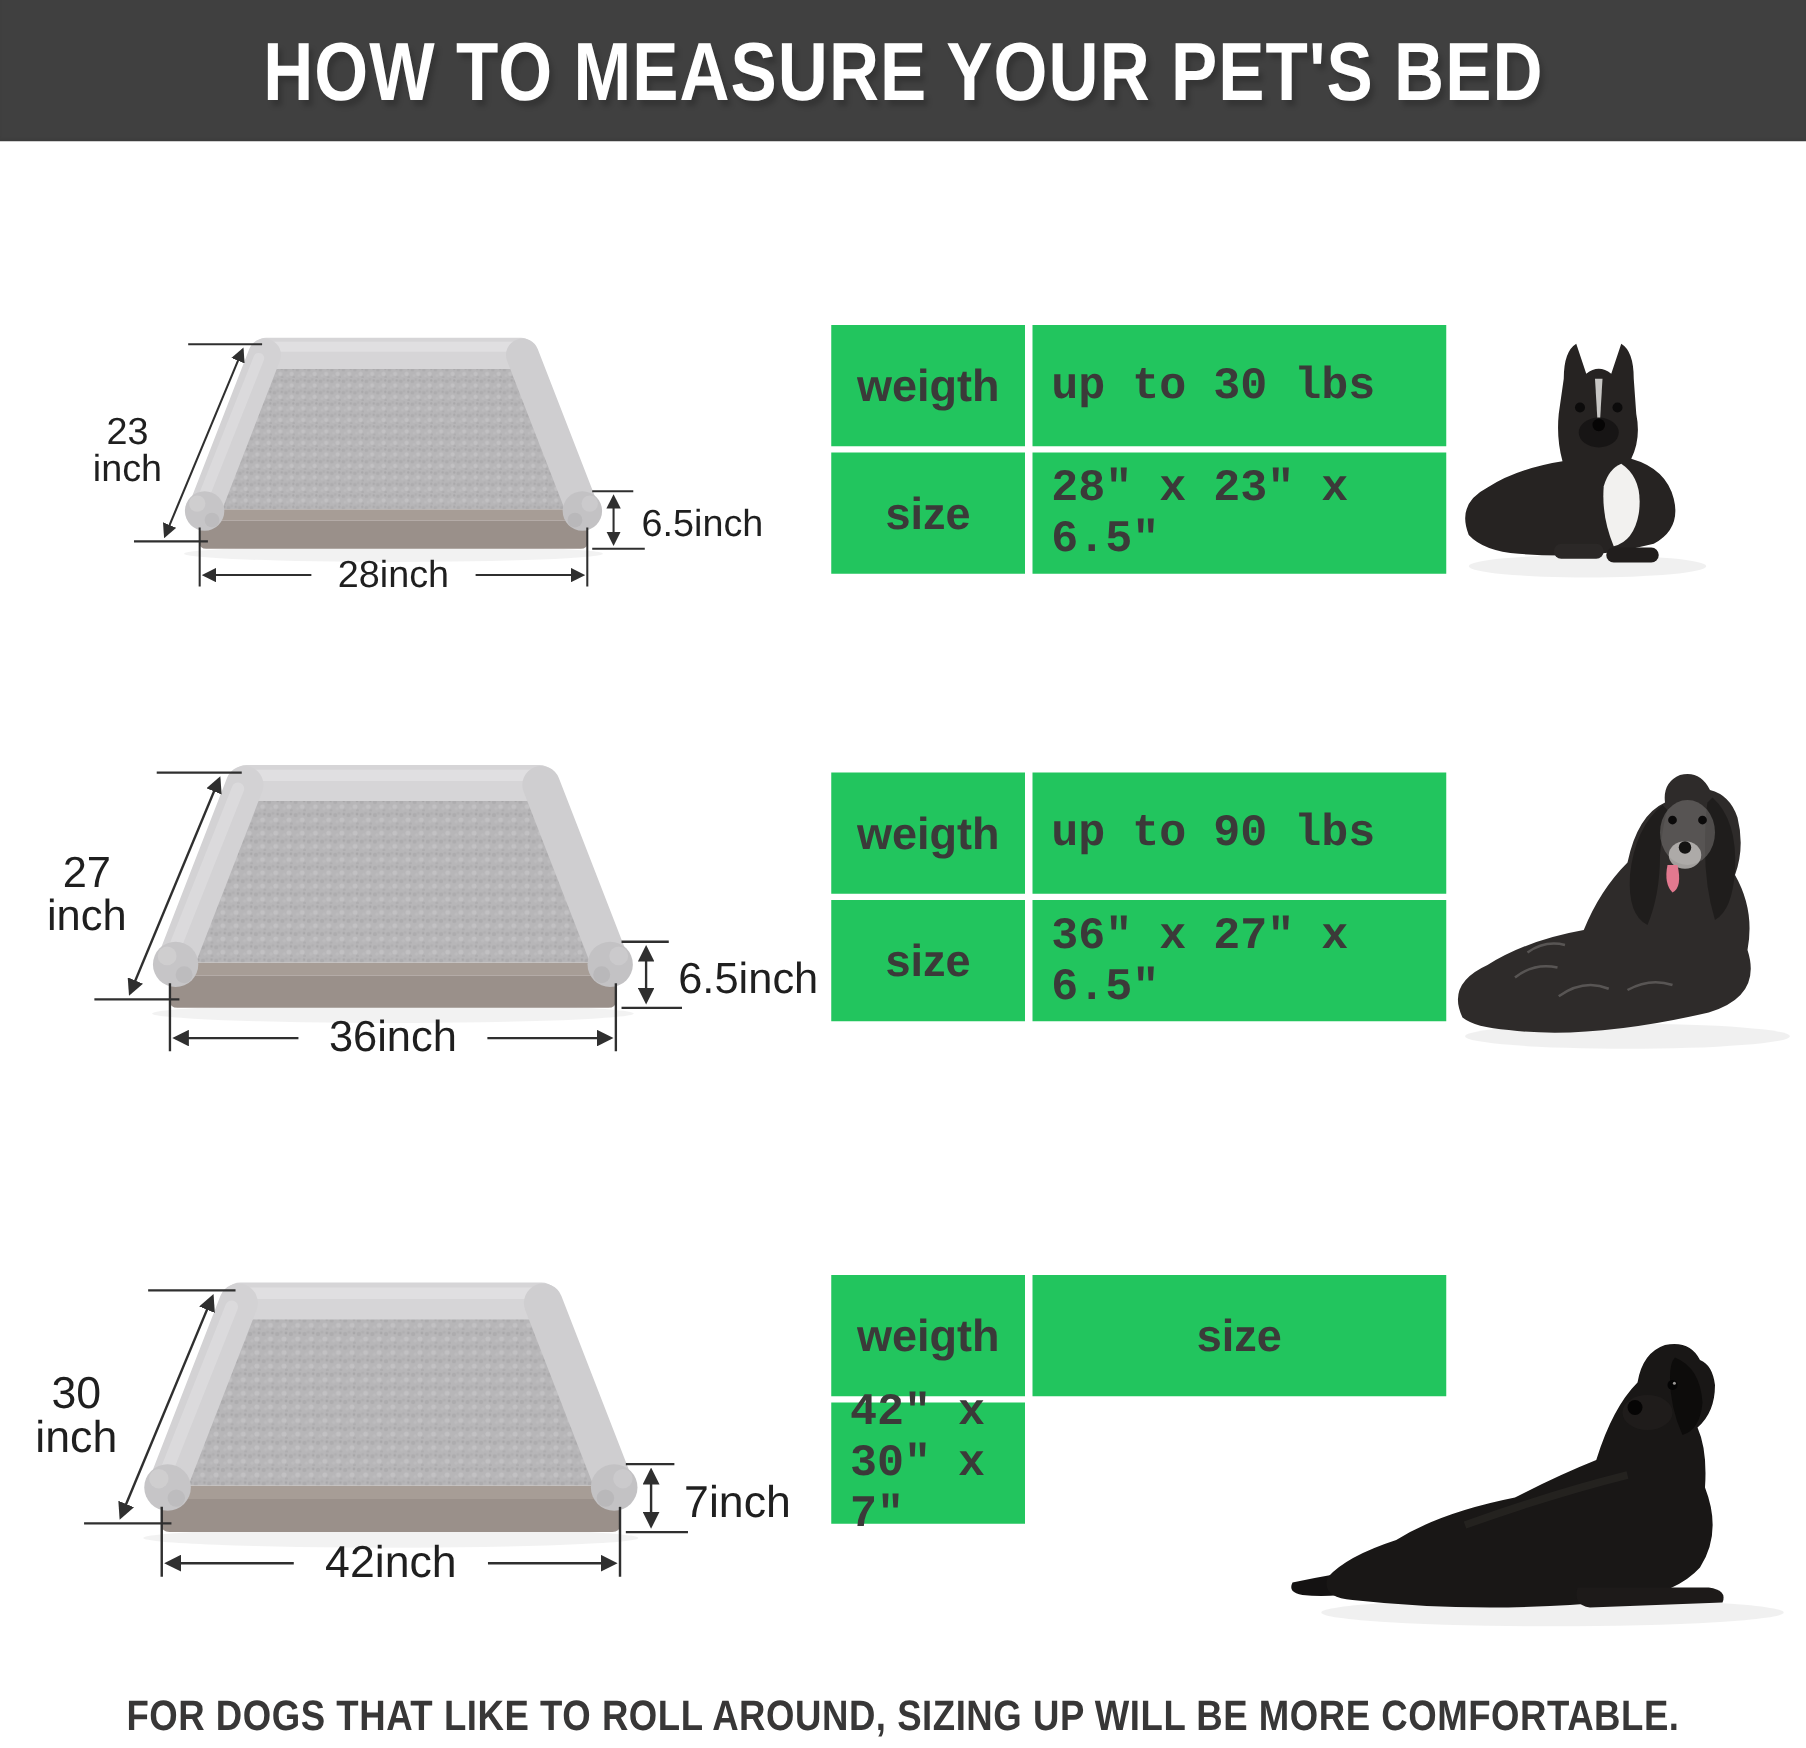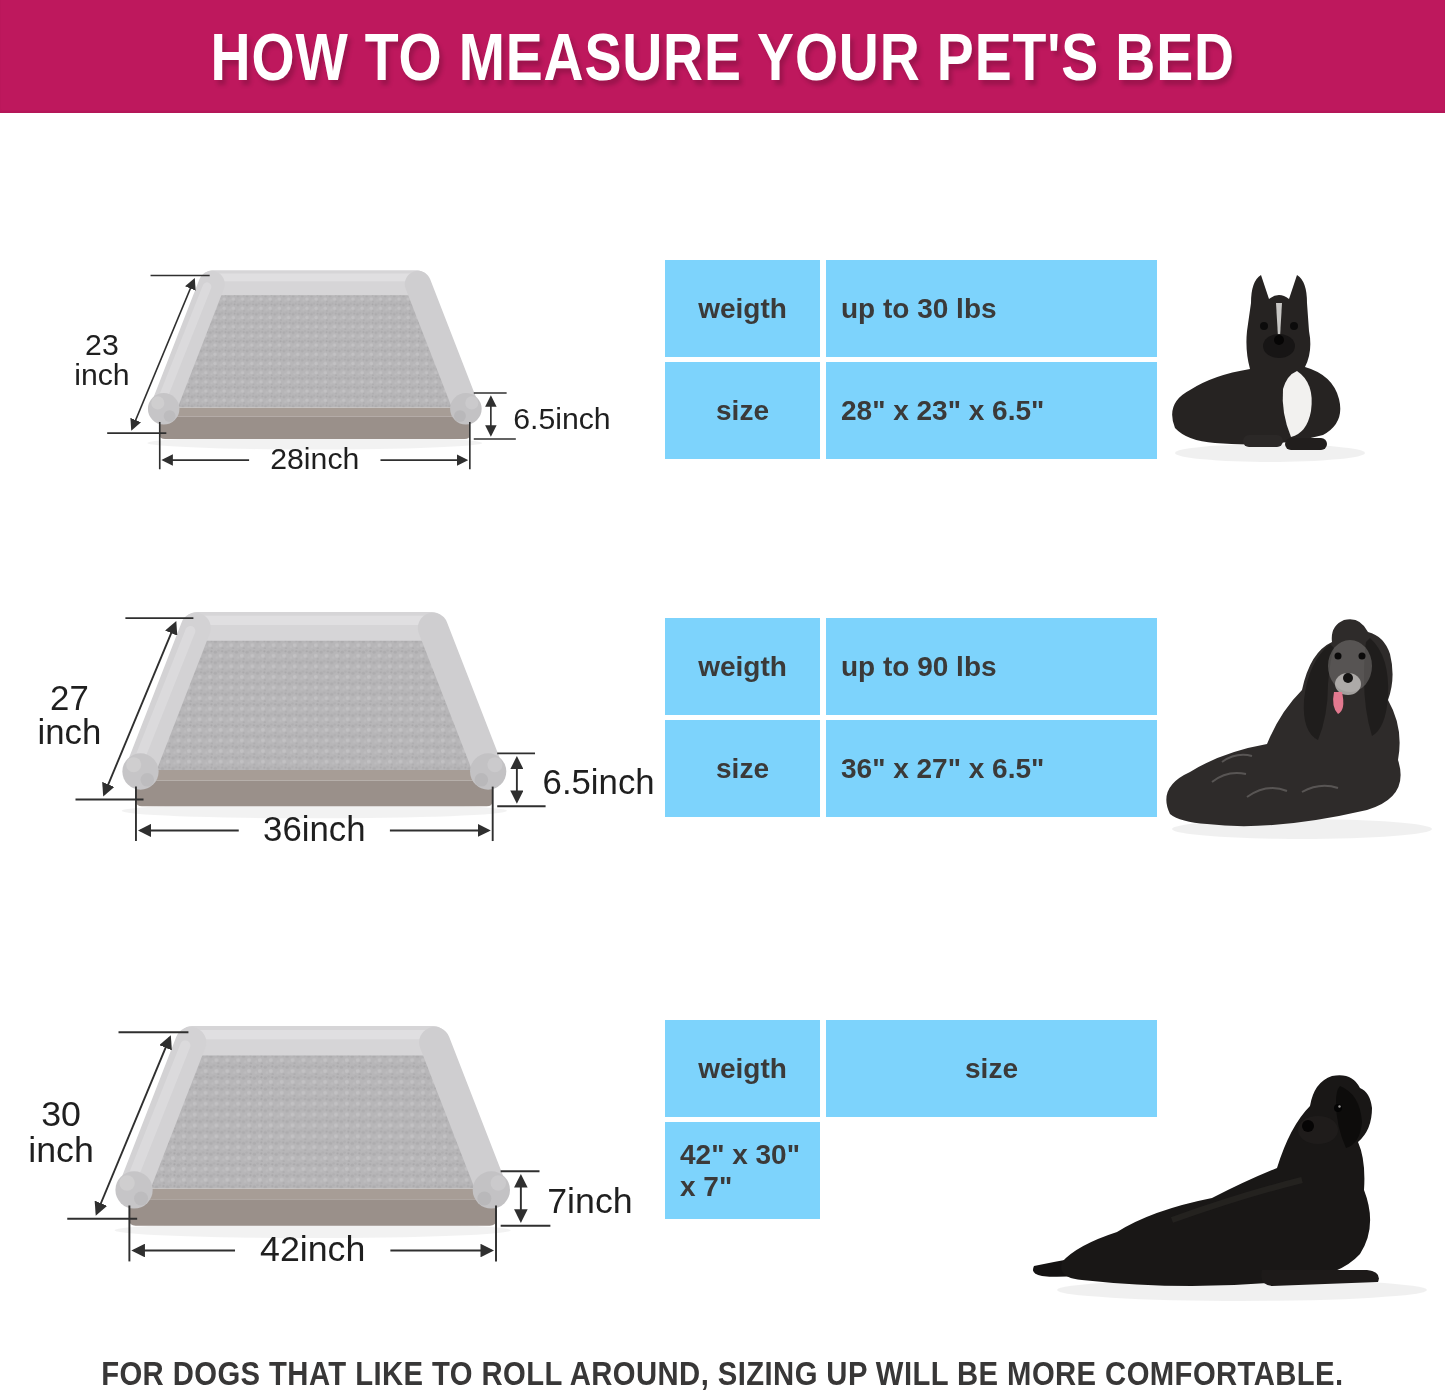--- a/index.html
+++ b/index.html
@@ -1,33 +1,33 @@
 <!DOCTYPE html>
 <html><head>
 <meta charset="utf-8">
 <style>
   html,body { margin:0; padding:0; background:#ffffff; }
   body { font-family:"Liberation Sans", sans-serif; }
   .canvas { position:relative; width:1445px; height:1398px; background:#ffffff; overflow:hidden; }
 
   
   .header { position:absolute; left:0; top:0; width:1445px; height:113px;
-            background:#be185d; display:flex; align-items:center; justify-content:center;
+            background:#404040; display:flex; align-items:center; justify-content:center;
             box-shadow:inset 0 -2px 2px rgba(0,0,0,0.06); }
   .title { color:#ffffff; font-weight:bold; font-size:66px; letter-spacing:1px;
            transform:scaleX(0.84); white-space:nowrap;
            text-shadow:4px 5px 5px rgba(0,0,0,0.18); }
 
   
   .size-table { position:absolute; display:grid; grid-template-columns:155px 331px;
                 grid-auto-rows:97px; gap:5px 6px; }
-  .cell { background:#7dd3fc; display:flex; align-items:center;
-          font-weight:bold; font-size:28px; color:#3B3A39; }
+  .cell { background:#22c55e; display:flex; align-items:center;
+          font-weight:bold; font-size:36px; color:#3B3A39; }
   .cell.label { justify-content:center; }
-  .cell.value { padding-left:15px; }
+  .cell.value { padding-left:15px;font-family:Liberation Mono, monospace; }
 
   .t1 { left:665px; top:260px; }
   .t2 { left:665px; top:618px; }
   .t3 { left:665px; top:1020px; }
 
   
   .bed-svg, .dog-svg { position:absolute; display:block; }
   .bed1 { left:52px;  top:238px;  width:565px; }
   .bed2 { left:12px;  top:575px;  width:650px; }
   .bed3 { left:2px;   top:988px;  width:668px; }

